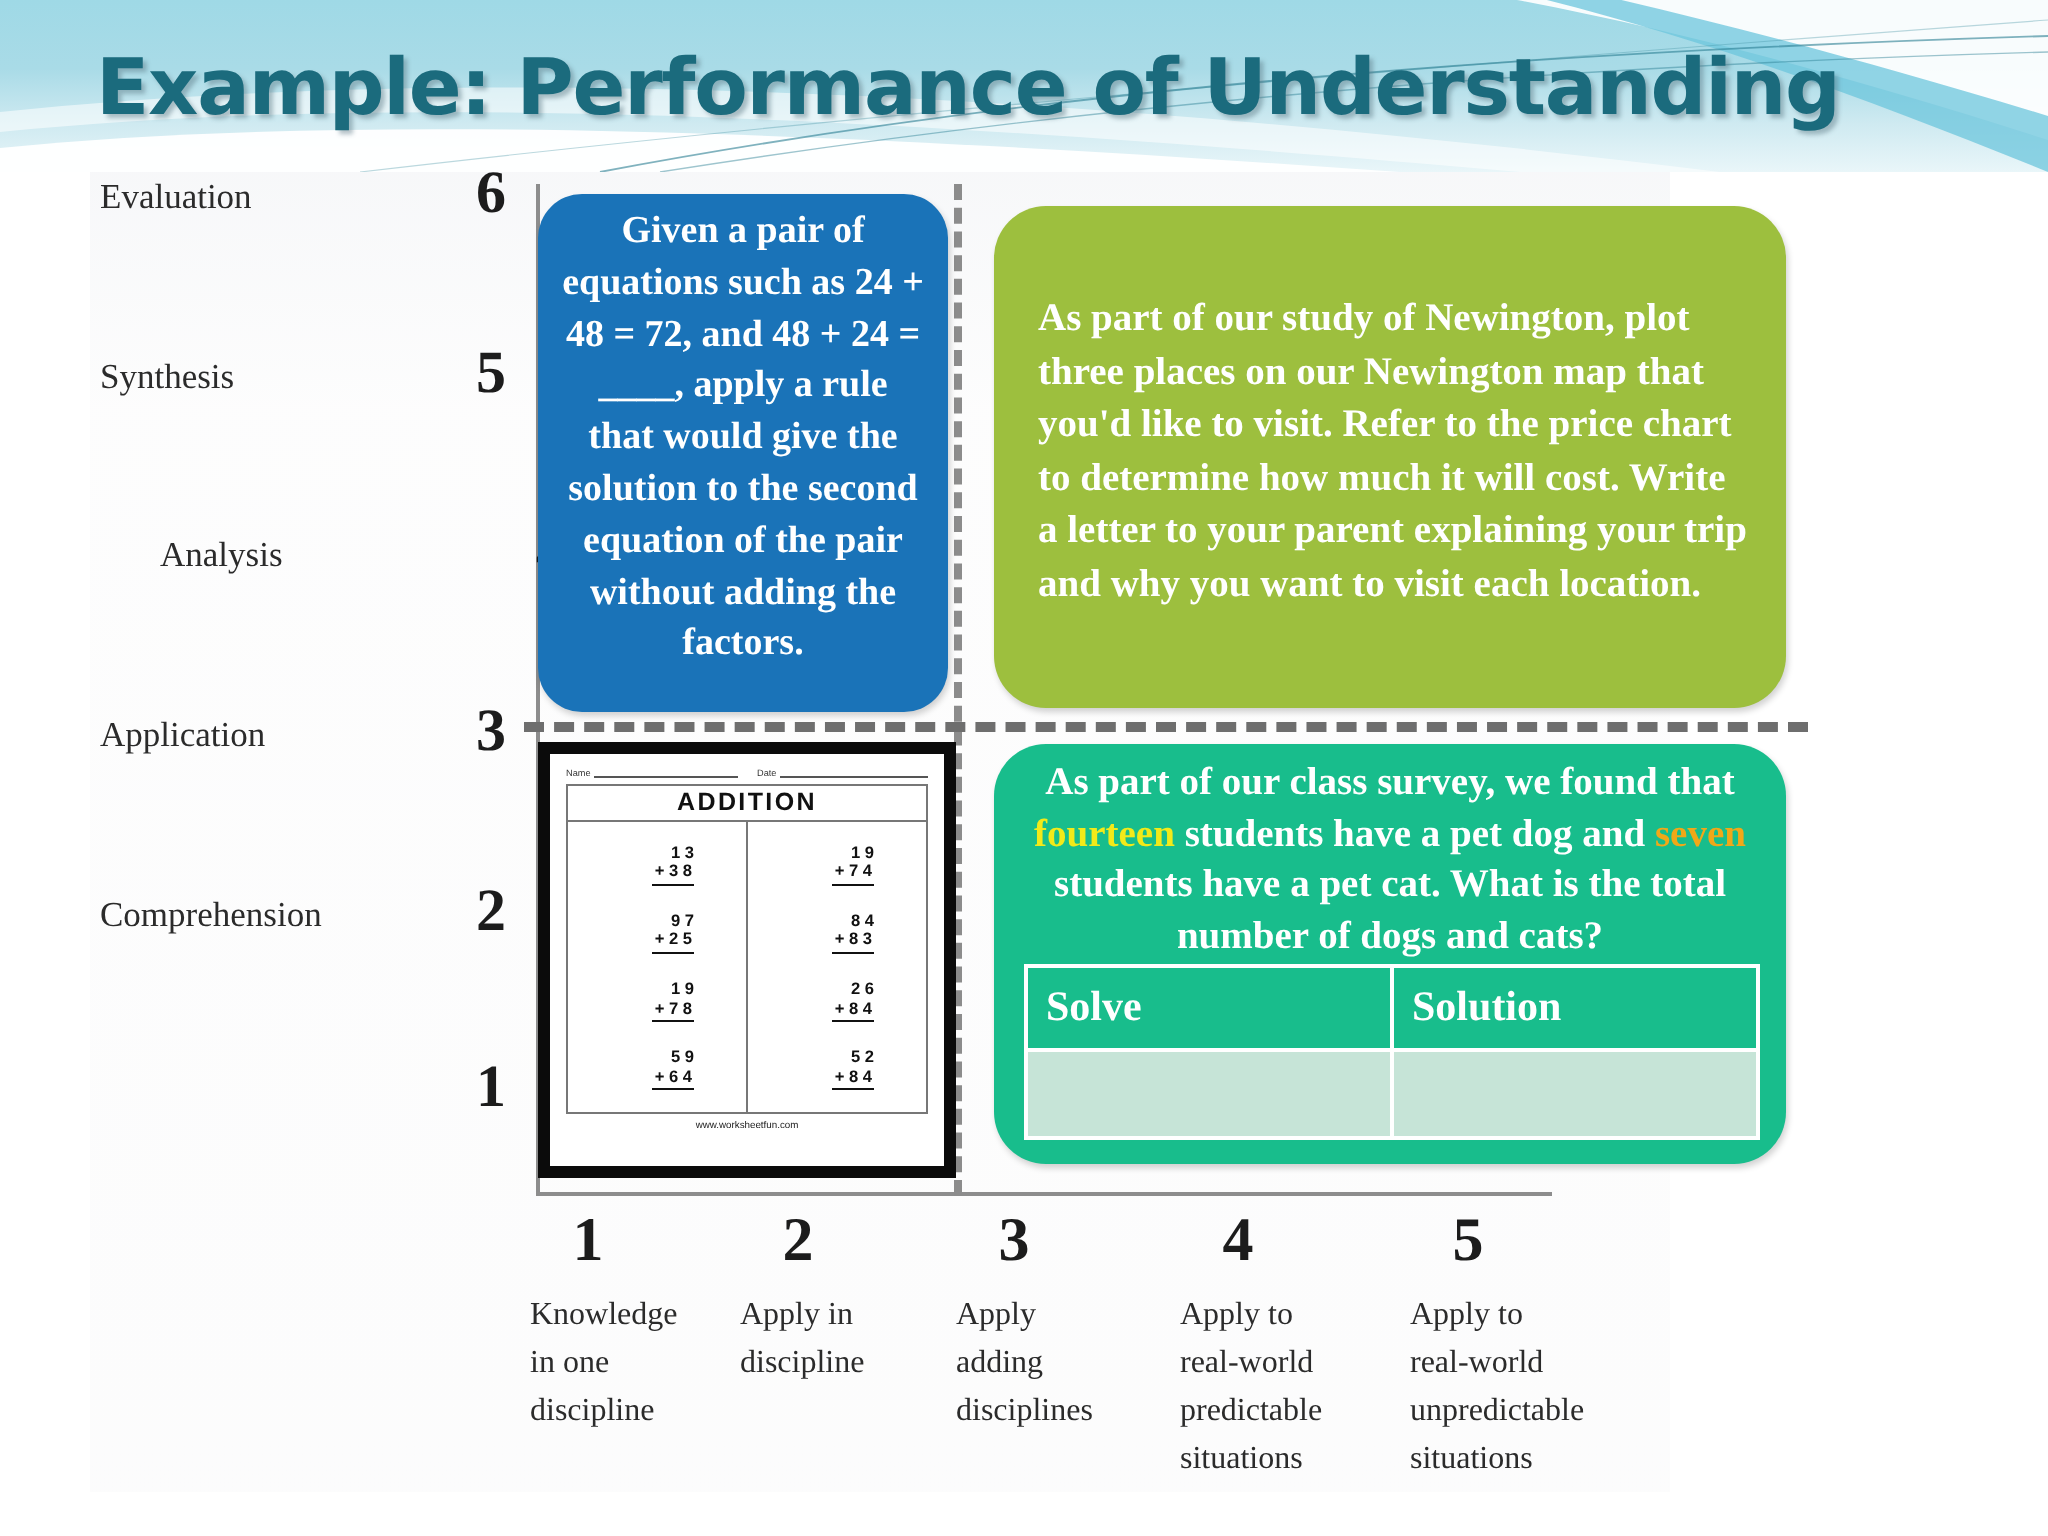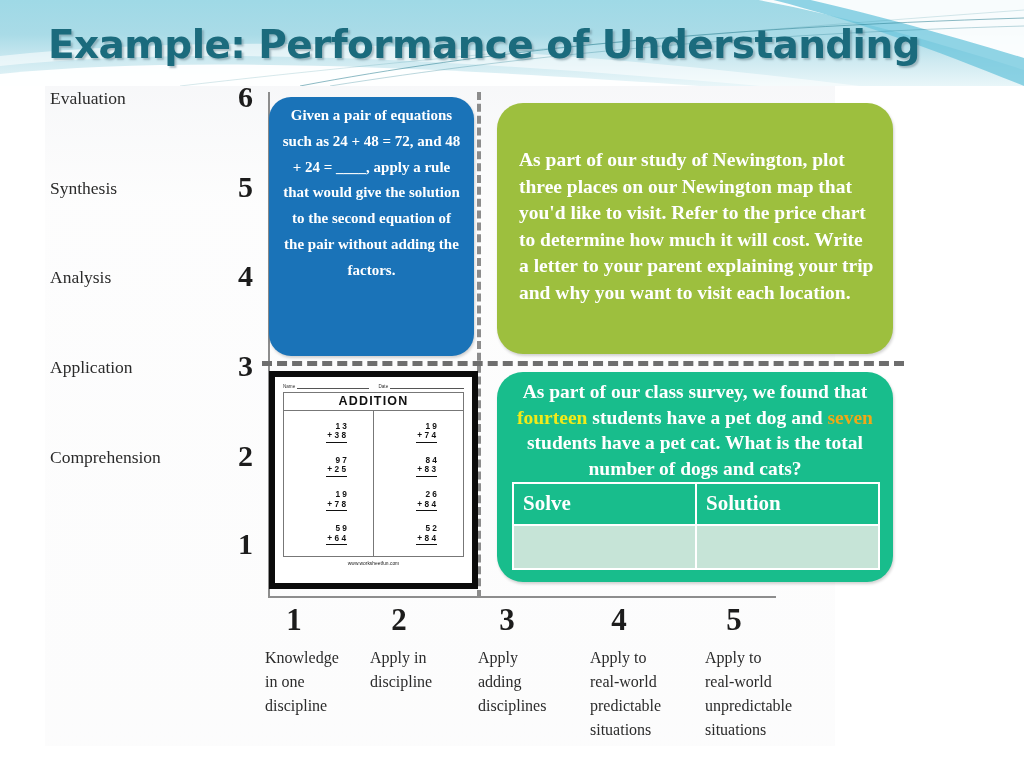--- a/index.html
+++ b/index.html
@@ -84,21 +84,21 @@
     font-family:"Liberation Serif", serif;
   }
 
   
   #blue-box{
     position:absolute;left:269px;top:97px;width:205px;height:259px;
     background:#1a73b8;border-radius:22px;
     box-sizing:border-box;padding:6px 12px 0 12px;
     color:#ffffff;text-align:center;
     font-family:"Liberation Serif", serif;
-    font-weight:bold;font-size:15px;line-height:25.8px;
+    font-weight:bold;font-size:19px;line-height:25.8px;
     box-shadow:1px 2px 3px rgba(0,0,0,.18);
   }
   #olive-box{
     position:absolute;left:497px;top:103px;width:396px;height:251px;
     background:#9dbf3e;border-radius:26px;
     box-sizing:border-box;padding:44px 18px 0 22px;
     color:#ffffff;text-align:left;
     font-family:"Liberation Serif", serif;
     font-weight:bold;font-size:19.5px;line-height:26.5px;
     box-shadow:1px 2px 3px rgba(0,0,0,.18);
@@ -195,21 +195,21 @@
 <div id="h-dash-line"></div>
 
 <div class="y-row" style="top:88px;">
   <div class="y-name">Evaluation</div>
   <div class="y-num">6</div>
 </div>
 <div class="y-row" style="top:178px;">
   <div class="y-name">Synthesis</div>
   <div class="y-num">5</div>
 </div>
-<div class="y-row" style="top:267px;">
+<div class="y-row" style="top:267px;margin-left:30px;">
   <div class="y-name">Analysis</div>
   <div class="y-num">4</div>
 </div>
 <div class="y-row" style="top:357px;">
   <div class="y-name">Application</div>
   <div class="y-num">3</div>
 </div>
 <div class="y-row" style="top:447px;">
   <div class="y-name">Comprehension</div>
   <div class="y-num">2</div>

